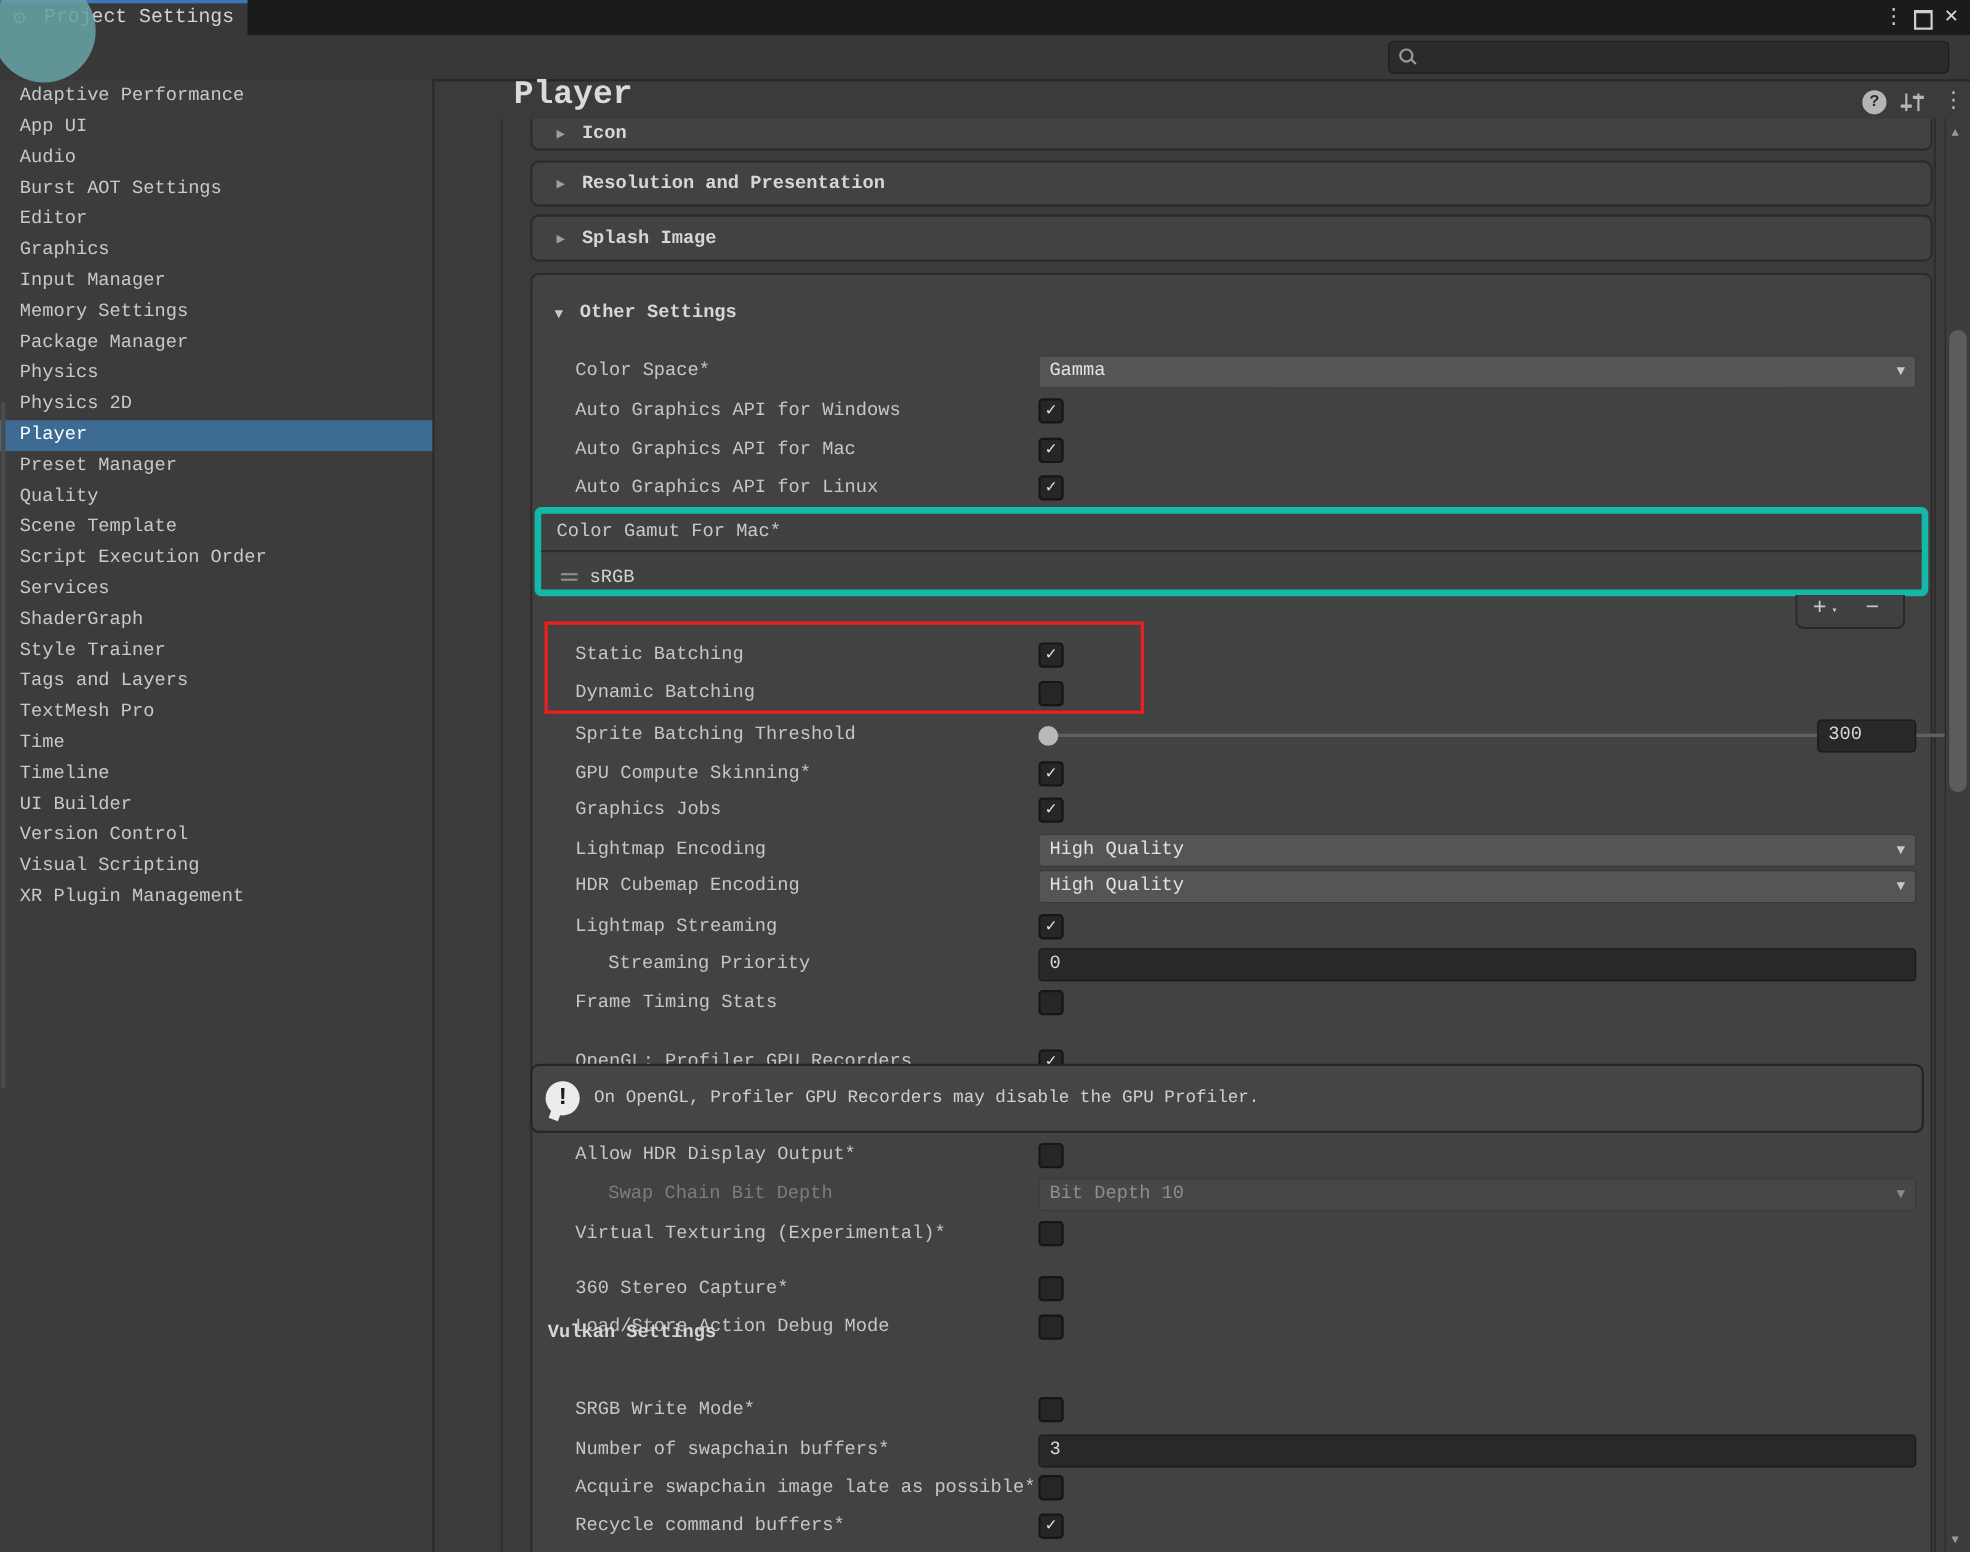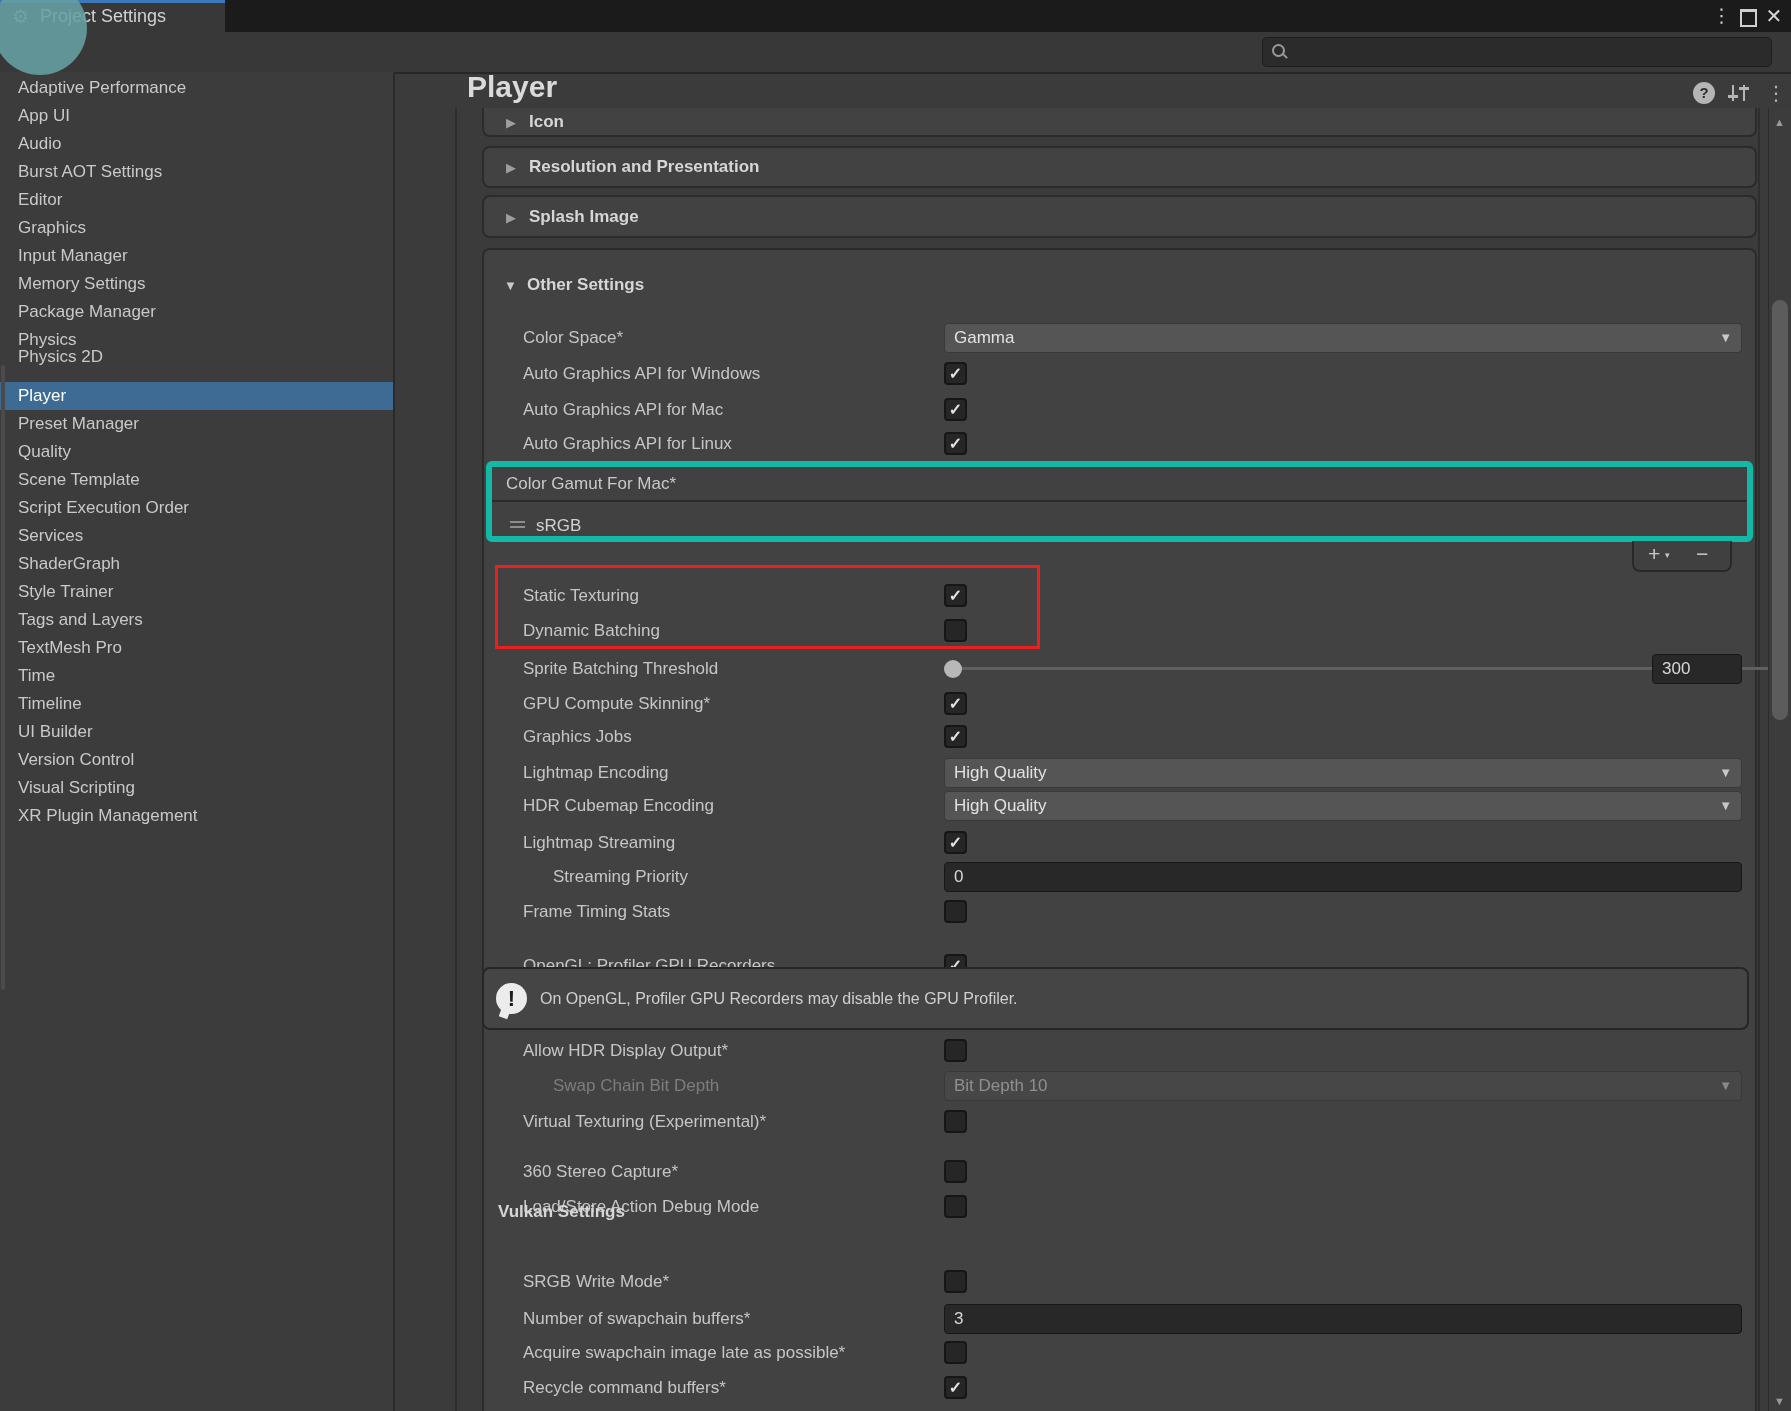--- a/index.html
+++ b/index.html
@@ -1,17 +1,17 @@
 <!DOCTYPE html>
 <html><head>
 <meta charset="utf-8">
 <style>
   html,body{margin:0;padding:0;background:#3b3b3b;}
   #app{position:relative;width:1791px;height:1411px;overflow:hidden;
-       font-family:Liberation Sans, sans-serif;
+       font-family:Liberation Mono, monospace;
        background:#3b3b3b;color:#c9c9c9;}
   .abs{position:absolute;}
 
   
   .titlebar{position:absolute;left:0;top:0;width:1791px;height:32px;background:#1b1b1b;}
   .tab{position:absolute;left:0;top:0;width:225px;height:32px;background:#383838;}
   .tab-accent{position:absolute;left:0;top:0;width:225px;height:3px;background:#3a78ba;}
   .tab-gear{position:absolute;left:12px;top:5px;font-size:19px;color:#b0b0b0;}
   .tab-title{position:absolute;left:40px;top:0;height:32px;line-height:32px;font-size:18px;color:#d2d2d2;}
   .win-kebab{position:absolute;left:1712px;top:6px;width:12px;height:22px;color:#cfcfcf;font-size:19px;line-height:20px;text-align:center;}
@@ -128,21 +128,21 @@
     <div class="side-item" style="top:2px">Adaptive Performance</div>
     <div class="side-item" style="top:58px">Audio</div>
     <div class="side-item" style="top:30px">App UI</div>
     <div class="side-item" style="top:86px">Burst AOT Settings</div>
     <div class="side-item" style="top:114px">Editor</div>
     <div class="side-item" style="top:142px">Graphics</div>
     <div class="side-item" style="top:170px">Input Manager</div>
     <div class="side-item" style="top:198px">Memory Settings</div>
     <div class="side-item" style="top:226px">Package Manager</div>
     <div class="side-item" style="top:254px">Physics</div>
-    <div class="side-item" style="top:271px">Physics 2D</div>
+    <div class="side-item" style="top:282px">Physics 2D</div>
     <div class="side-item sel" style="top:310px">Player</div>
     <div class="side-item" style="top:338px">Preset Manager</div>
     <div class="side-item" style="top:366px">Quality</div>
     <div class="side-item" style="top:394px">Scene Template</div>
     <div class="side-item" style="top:422px">Script Execution Order</div>
     <div class="side-item" style="top:450px">Services</div>
     <div class="side-item" style="top:478px">ShaderGraph</div>
     <div class="side-item" style="top:506px">Style Trainer</div>
     <div class="side-item" style="top:534px">Tags and Layers</div>
     <div class="side-item" style="top:562px">TextMesh Pro</div>
@@ -219,21 +219,21 @@
     <span class="gamut-handle"></span>
     <span class="gamut-item">sRGB</span>
   </div>
   <div class="gamut-foot">
     <span class="gf-plus">+</span>
     <span class="gf-caret">▾</span>
     <span class="gf-minus">−</span>
   </div>
 
   <div class="row" style="top:581px">
-    <span class="lbl">Static Texturing</span>
+    <span class="lbl">Static Batching</span>
     <div class="cb">
         <span class="tick">✓</span>
       </div>
   </div>
   <div class="row" style="top:616px">
     <span class="lbl">Dynamic Batching</span>
     <div class="cb"></div>
   </div>
   <div class="redbox"></div>
 

